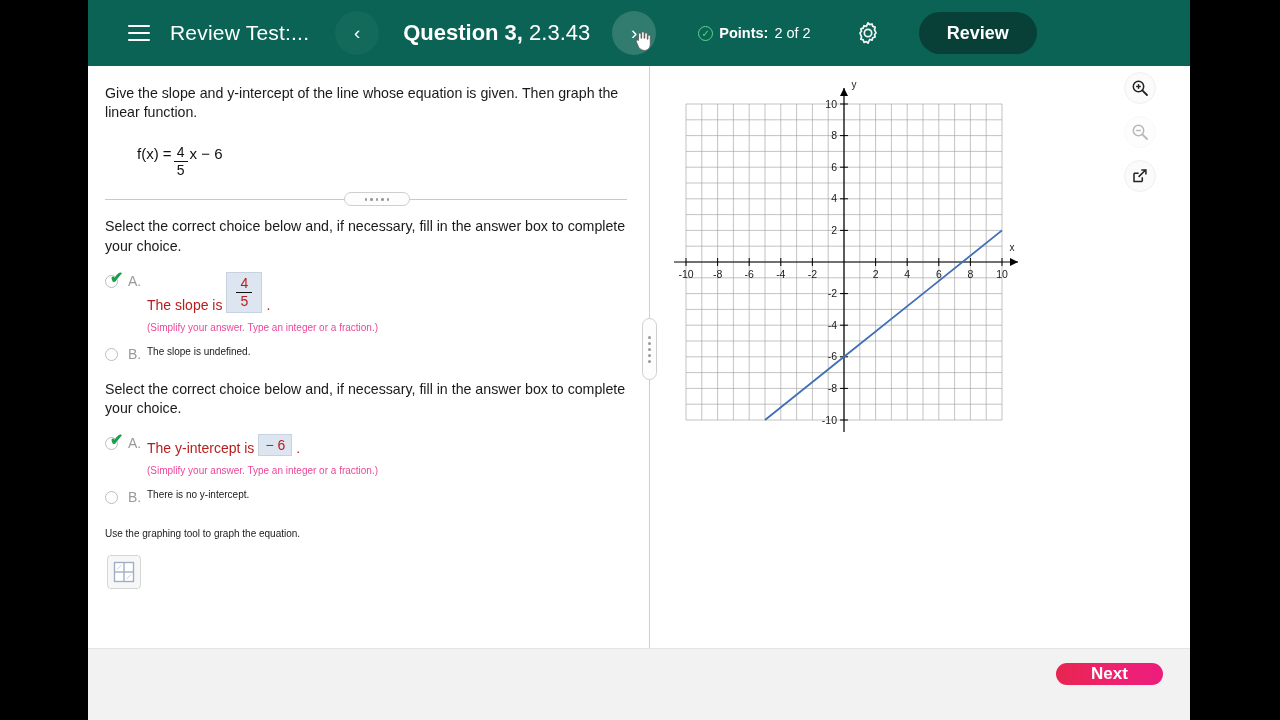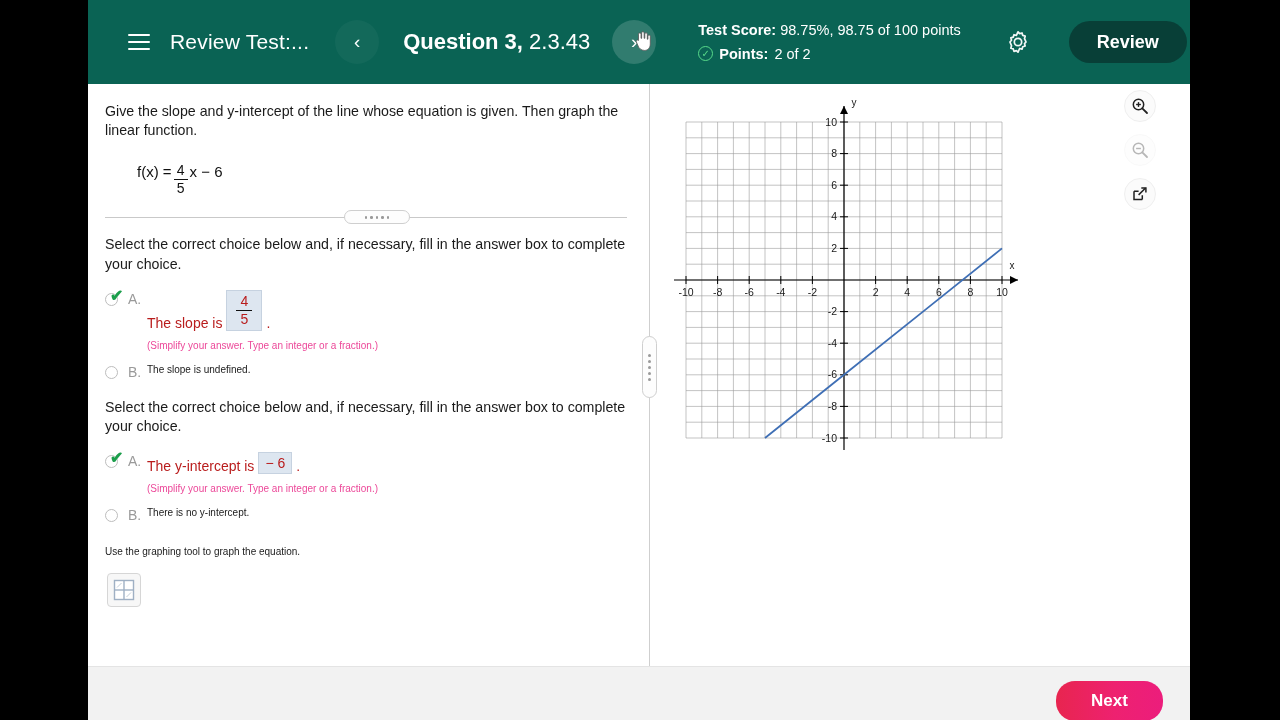--- a/index.html
+++ b/index.html
@@ -13,21 +13,21 @@
     position: absolute;
     left: 88px; top: 0;
     width: 1102px; height: 720px;
     background: #ffffff;
     overflow: hidden;
   }
 
   
   .header {
     position: relative;
-    height: 84px;
+    height: 66px;
     background: #0a6354;
     display: flex;
     align-items: center;
     color: #ffffff;
   }
   .hamburger {
     width: 34px; height: 34px;
     margin-left: 34px;
     display: flex; flex-direction: column;
     justify-content: center; align-items: center;
@@ -287,21 +287,21 @@
   
   .footer {
     position: relative;
     height: 72px;
     background: #f2f2f2;
     border-top: 1px solid #e4e4e4;
   }
   .next-btn {
     position: absolute;
     right: 27px; top: 14px;
-    width: 107px; height: 40px;
+    width: 107px; height: 22px;
     border: none;
     border-radius: 19px;
     background: linear-gradient(90deg, #e8254f 0%, #ee2170 55%, #ec1d7c 100%);
     color: #fff;
     font-size: 17px;
     font-weight: bold;
     cursor: pointer;
     font-family: "Liberation Sans", sans-serif;
   }
 </style>
@@ -321,24 +321,20 @@
     <div class="navbtn prev">‹</div>
 
     <div class="q-label">
       <b>Question 3,</b>
       <span class="num">2.3.43</span>
     </div>
 
     <div class="navbtn next-q">›</div>
 
     <div class="score-block">
-      <div class="score-line1">
-        <b>Test Score:</b>
-        <span>98.75%, 98.75 of 100 points</span>
-      </div>
       <div class="score-line2">
         <span class="check-circle">✓</span>
         <b>Points:</b>
         <span>2 of 2</span>
       </div>
     </div>
 
     <svg class="gear" viewBox="0 0 24 24">
       <path fill="none" stroke="#ffffff" stroke-width="1.6" d="M12 8.6a3.4 3.4 0 1 0 0 6.8 3.4 3.4 0 0 0 0-6.8z"></path>
       <path fill="none" stroke="#ffffff" stroke-width="1.6" stroke-linejoin="round" d="M12 2.6l1.5 1.7 2.2-.6.7 2.2 2.2.7-.6 2.2L19.4 12l-1.4 1.5.6 2.2-2.2.7-.7 2.2-2.2-.6L12 21.4l-1.5-1.4-2.2.6-.7-2.2-2.2-.7.6-2.2L4.6 12l1.4-1.6-.6-2.2 2.2-.7.7-2.2 2.2.6z"></path>

